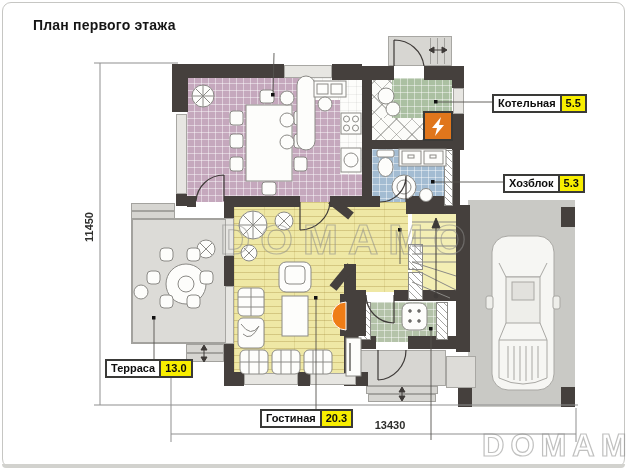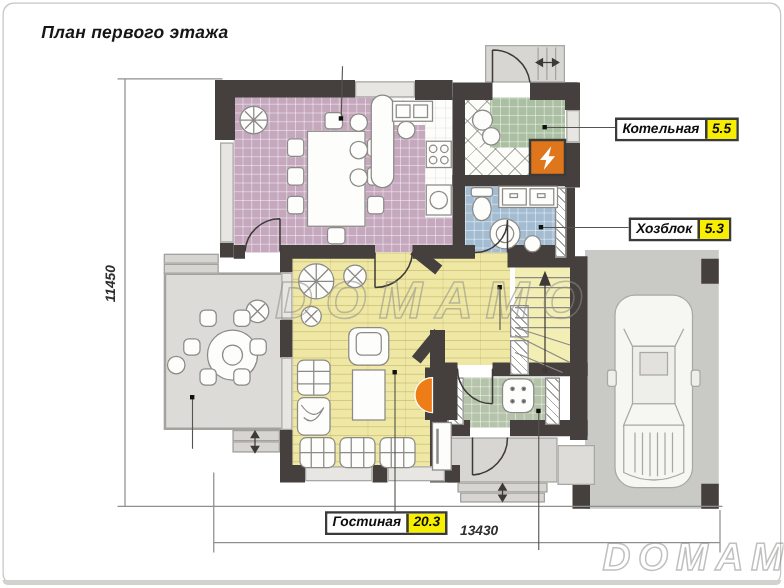--- a/index.html
+++ b/index.html
@@ -1,17 +1,17 @@
 <!DOCTYPE html>
 <html><head>
 <meta charset="utf-8">
 <style>
   html,body{margin:0;padding:0;background:#fff;}
   .canvas{position:relative;width:627px;height:470px;background:#ffffff;overflow:hidden;
-          font-family:"Liberation Sans","DejaVu Sans",sans-serif;font-style:italic;}
+          font-family:"Liberation Sans","DejaVu Sans",sans-serif;}
   .abs{position:absolute;}
   .frame{position:absolute;inset:2px;border:1px solid #c6c6c3;border-radius:9px;pointer-events:none;}
   .bottomband{position:absolute;left:2px;right:2px;bottom:2px;height:4px;background:#d2d2ce;
               border-radius:0 0 8px 8px;}
   .title{font-size:14px;font-weight:bold;color:#161616;letter-spacing:.2px;}
   
   .tile{background-size:7px 7px;
         background-image:linear-gradient(to right,rgba(255,255,255,.45) 1px,transparent 1px),
                          linear-gradient(to bottom,rgba(255,255,255,.45) 1px,transparent 1px);}
   .kitchen{background-color:#c5a8bd;}
@@ -330,27 +330,31 @@
         <rect x="314" y="296" width="3.5" height="3.5" fill="#111" stroke="none"></rect>
       <path d="M431,440 L431,330"></path>
         <rect x="429" y="327" width="3.5" height="3.5" fill="#111" stroke="none"></rect>
     </g>
   </svg>
 
   <div class="abs wm" style="left:220px;top:216px;font-size:42px;">DOMAMO</div>
   <div class="abs wm" style="left:482px;top:428px;font-size:31px;letter-spacing:6px;">DOMAMO</div>
 
   <div class="abs dimtext" style="left:66px;top:221px;width:46px;text-align:center;transform:rotate(-90deg);">11450</div>
-  <div class="abs dimtext" style="left:368px;top:419px;width:44px;text-align:left;">13430</div>
+  <div class="abs dimtext" style="left:368px;top:419px;width:44px;text-align:center;">13430</div>
 
   <div class="abs rlabel" style="left:492px;top:94px;">
     <span class="rname">Котельная</span>
     <span class="rarea">5.5</span>
   </div>
   <div class="abs rlabel" style="left:503px;top:174px;">
     <span class="rname">Хозблок</span>
     <span class="rarea">5.3</span>
   </div>
+  <div class="abs rlabel" style="left:105px;top:359px;">
+    <span class="rname">Терраса</span>
+    <span class="rarea">13.0</span>
+  </div>
   <div class="abs rlabel" style="left:260px;top:409px;align-items:center;">
     <span class="rname">Гостиная</span>
     <span class="rarea">20.3</span>
   </div>
 </div>
 
 </body></html>

